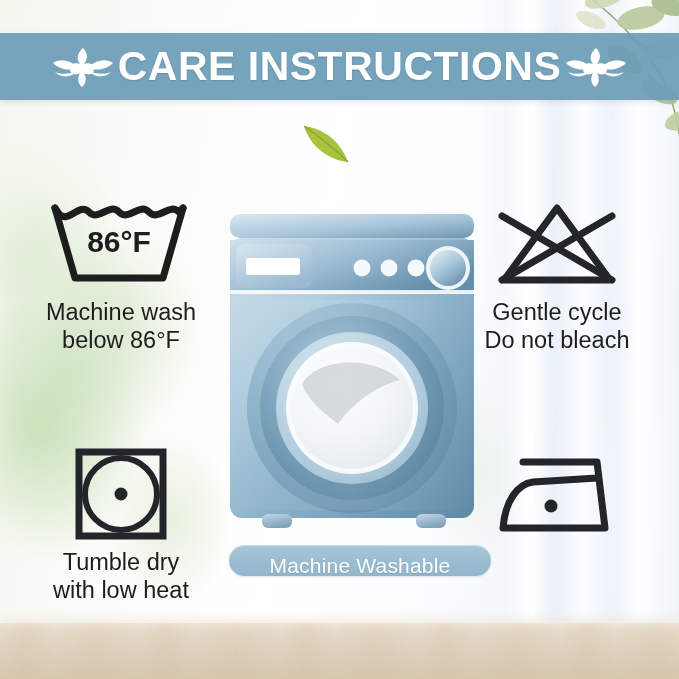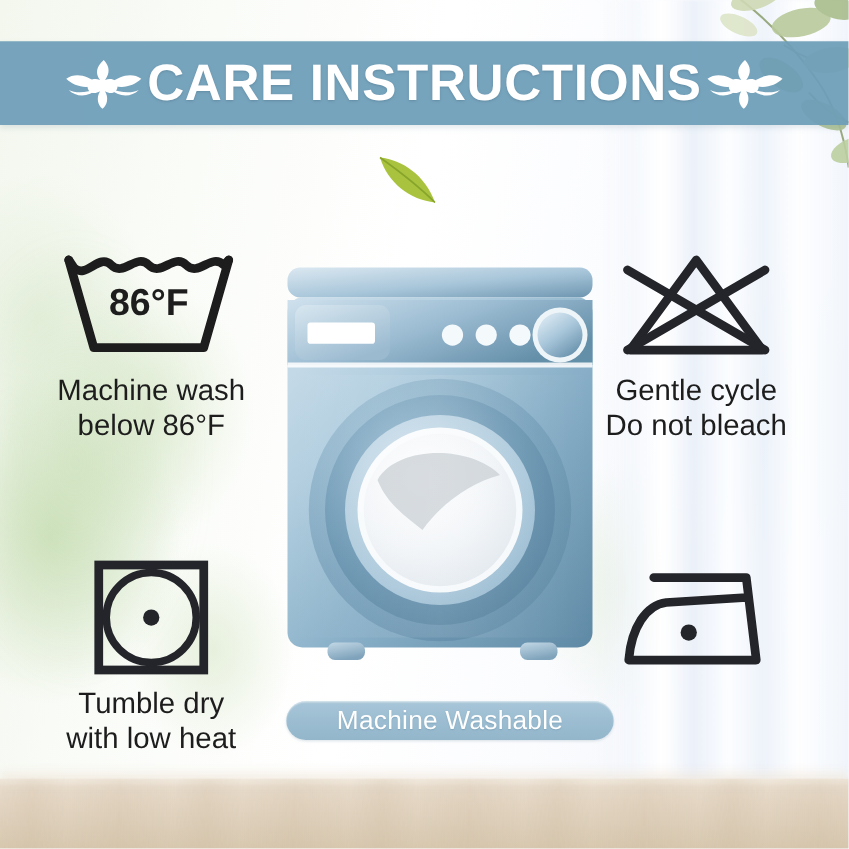--- a/index.html
+++ b/index.html
@@ -166,23 +166,22 @@
 
   
   .badge {
     position: absolute;
     left: 229px; top: 545px;
     width: 262px; height: 31px;
     border-radius: 16px;
     background: linear-gradient(180deg, #a8c6d8 0%, #9dbed2 45%, #93b6cb 100%);
     box-shadow: inset 0 1px 1px rgba(255,255,255,0.45), 0 1px 2px rgba(120,150,170,0.25);
     display: flex;
-    align-items: center;
+    align-items: flex-end;
     justify-content: center;
-    margin-top: 16px;
   }
   .badge-text {
     color: #ffffff;
     font-size: 21px;
     line-height: 1;
     letter-spacing: 0.2px;
     text-shadow: 0 1px 1px rgba(90,125,150,0.35);
     font-family: "Liberation Sans", sans-serif;
   }
 </style>

